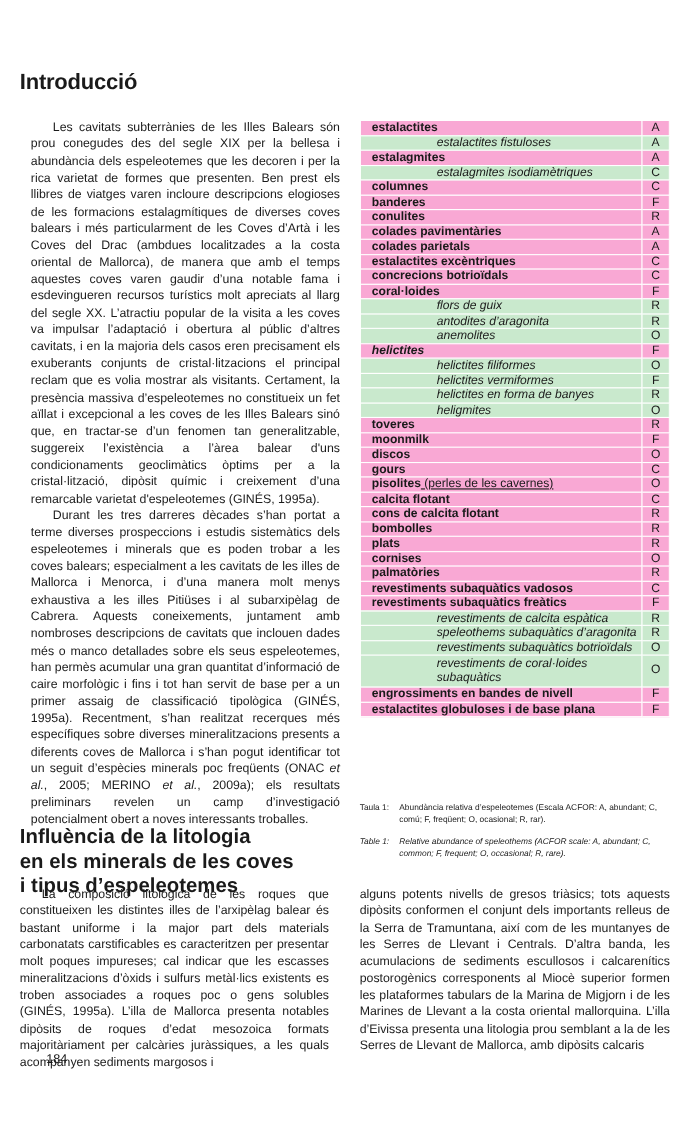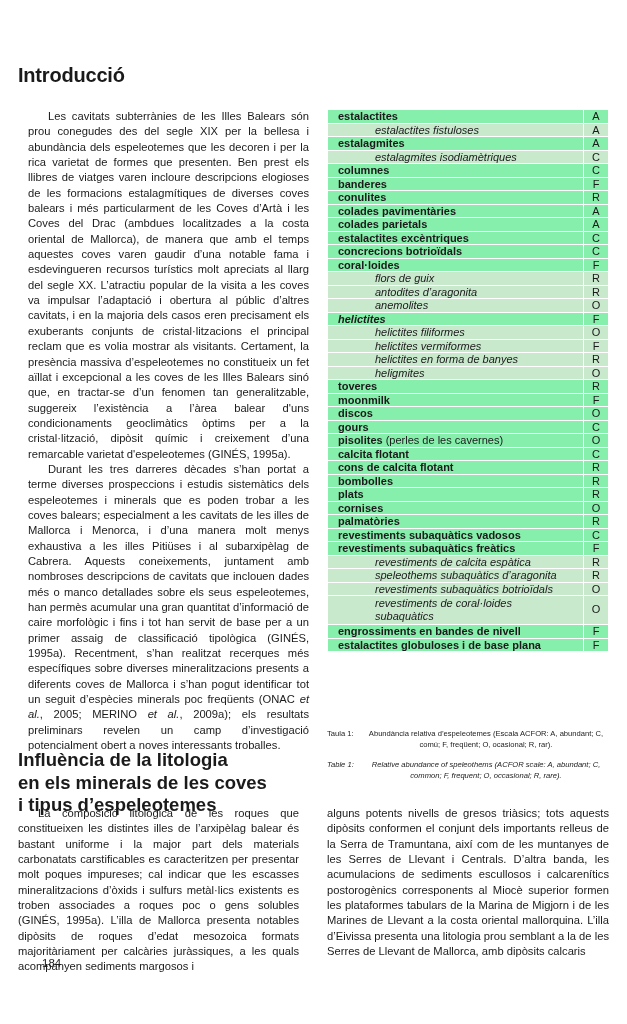--- a/index.html
+++ b/index.html
@@ -10,30 +10,30 @@
   .col { position:absolute; font-size:11.2px; line-height:15.35px; text-align:justify; }
   .col p { margin:0; text-indent:20px; }
   .col-left-1 { left:18px; top:109px; width:281px;margin-left:10px; }
   .col-left-2 { left:18px; top:806px; width:281px; }
   .col-right-2 { left:327px; top:806px; width:282px; }
   .col-right-2 p { text-indent:0; }
   .pagenum { position:absolute; left:18px; top:957px; font-size:11.5px;margin-left:24px; }
   table.abund { position:absolute; left:327px; top:109px; width:282px; border-collapse:collapse; font-size:11px; }
   table.abund td { border:1.5px solid #ffffff; padding:0 0 0 10px; height:12.5px; line-height:12.5px; }
   table.abund td.val { width:24px; text-align:center; padding:0; font-weight:normal; }
-  tr.main td { background:#86efac; font-weight:bold; }
+  tr.main td { background:#f9a8d4; font-weight:bold; }
   tr.sub td { background:#c9e9cd; font-style:italic; }
-  tr.sub td.name { padding-left:47px; }
+  tr.sub td.name { padding-left:69px; }
   tr.sub td.val { font-style:normal; }
   tr.tall td { height:28px; line-height:13.5px; }
-  .normal { font-weight:normal; }
+  .normal { font-weight:normal;text-decoration:underline; }
   .italic { font-style:italic; }
   .caption { position:absolute; left:327px; width:282px; font-size:7.6px; line-height:10.5px; color:#222; }
   .caption .lbl { position:absolute; left:0; top:0;text-align:center; }
-  .caption .txt { margin-left:36px; display:block;text-align:center; }
+  .caption .txt { margin-left:36px; display:block; }
   .cap1 { top:729px; }
   .cap2 { top:760px; font-style:italic; }
 </style>
 </head>
 <body>
 
 <h1 class="h1">Introducció</h1>
 
 <div class="col col-left-1">
   <p>Les cavitats subterrànies de les Illes Balears són prou conegudes des del segle XIX per la bellesa i abundància dels espeleotemes que les decoren i per la rica varietat de formes que presenten. Ben prest els llibres de viatges varen incloure descripcions elogioses de les formacions estalagmítiques de diverses coves balears i més particularment de les Coves d’Artà i les Coves del Drac (ambdues localitzades a la costa oriental de Mallorca), de manera que amb el temps aquestes coves varen gaudir d’una notable fama i esdevingueren recursos turístics molt apreciats al llarg del segle XX. L’atractiu popular de la visita a les coves va impulsar l’adaptació i obertura al públic d’altres cavitats, i en la majoria dels casos eren precisament els exuberants conjunts de cristal·litzacions el principal reclam que es volia mostrar als visitants. Certament, la presència massiva d’espeleotemes no constitueix un fet aïllat i excepcional a les coves de les Illes Balears sinó que, en tractar-se d’un fenomen tan generalitzable, suggereix l’existència a l’àrea balear d'uns condicionaments geoclimàtics òptims per a la cristal·lització, dipòsit químic i creixement d’una remarcable varietat d'espeleotemes (GINÉS, 1995a).</p>

